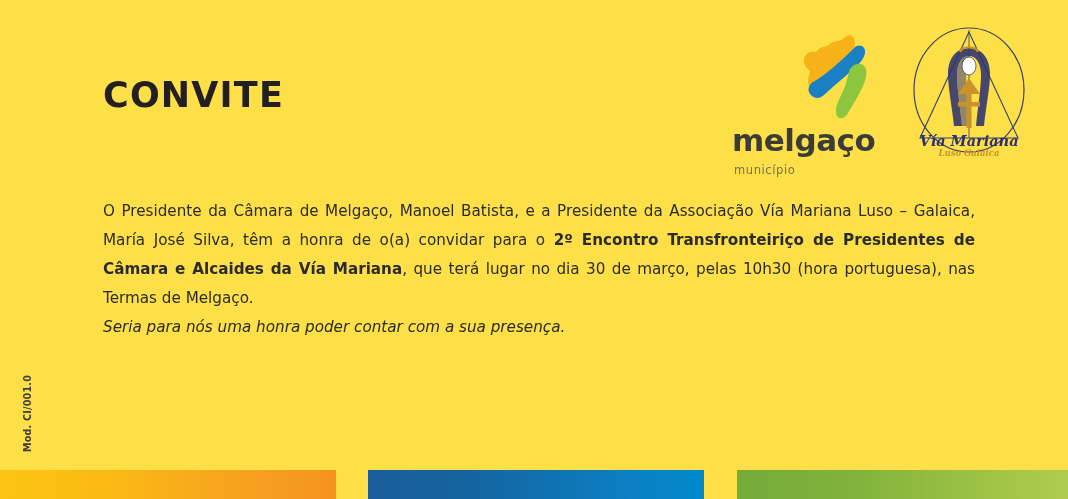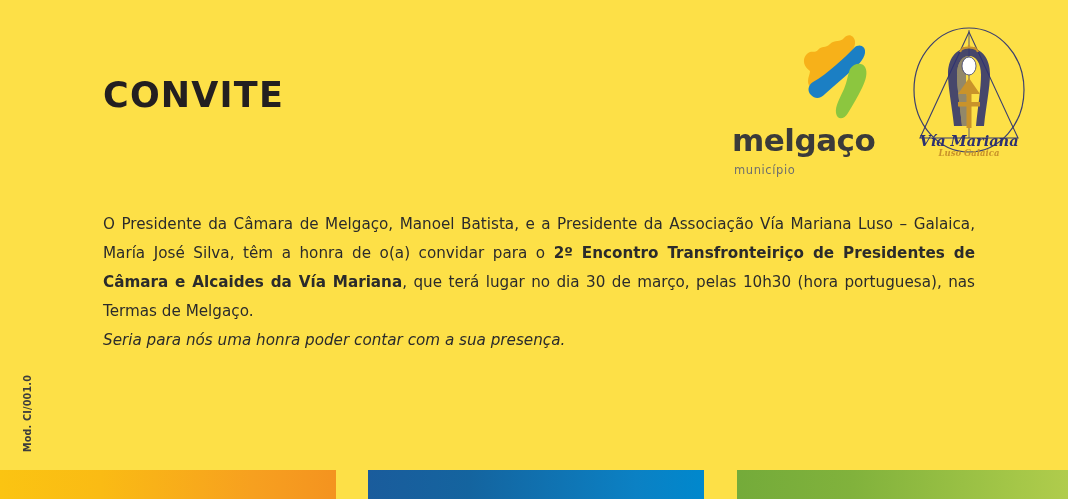--- a/index.html
+++ b/index.html
@@ -78,21 +78,21 @@
   .via-logo {
     position: relative;
     width: 118px;
     height: 133px;
   }
 
   
   .body-block {
     position: absolute;
     left: 103px;
-    top: 210px;
+    top: 197px;
     width: 872px;
   }
   .para {
     font-family: "DejaVu Sans", sans-serif;
     font-size: 15.2px;
     line-height: 29px;
     color: #2b2b2b;
     text-align: justify;
     margin: 0;
   }

